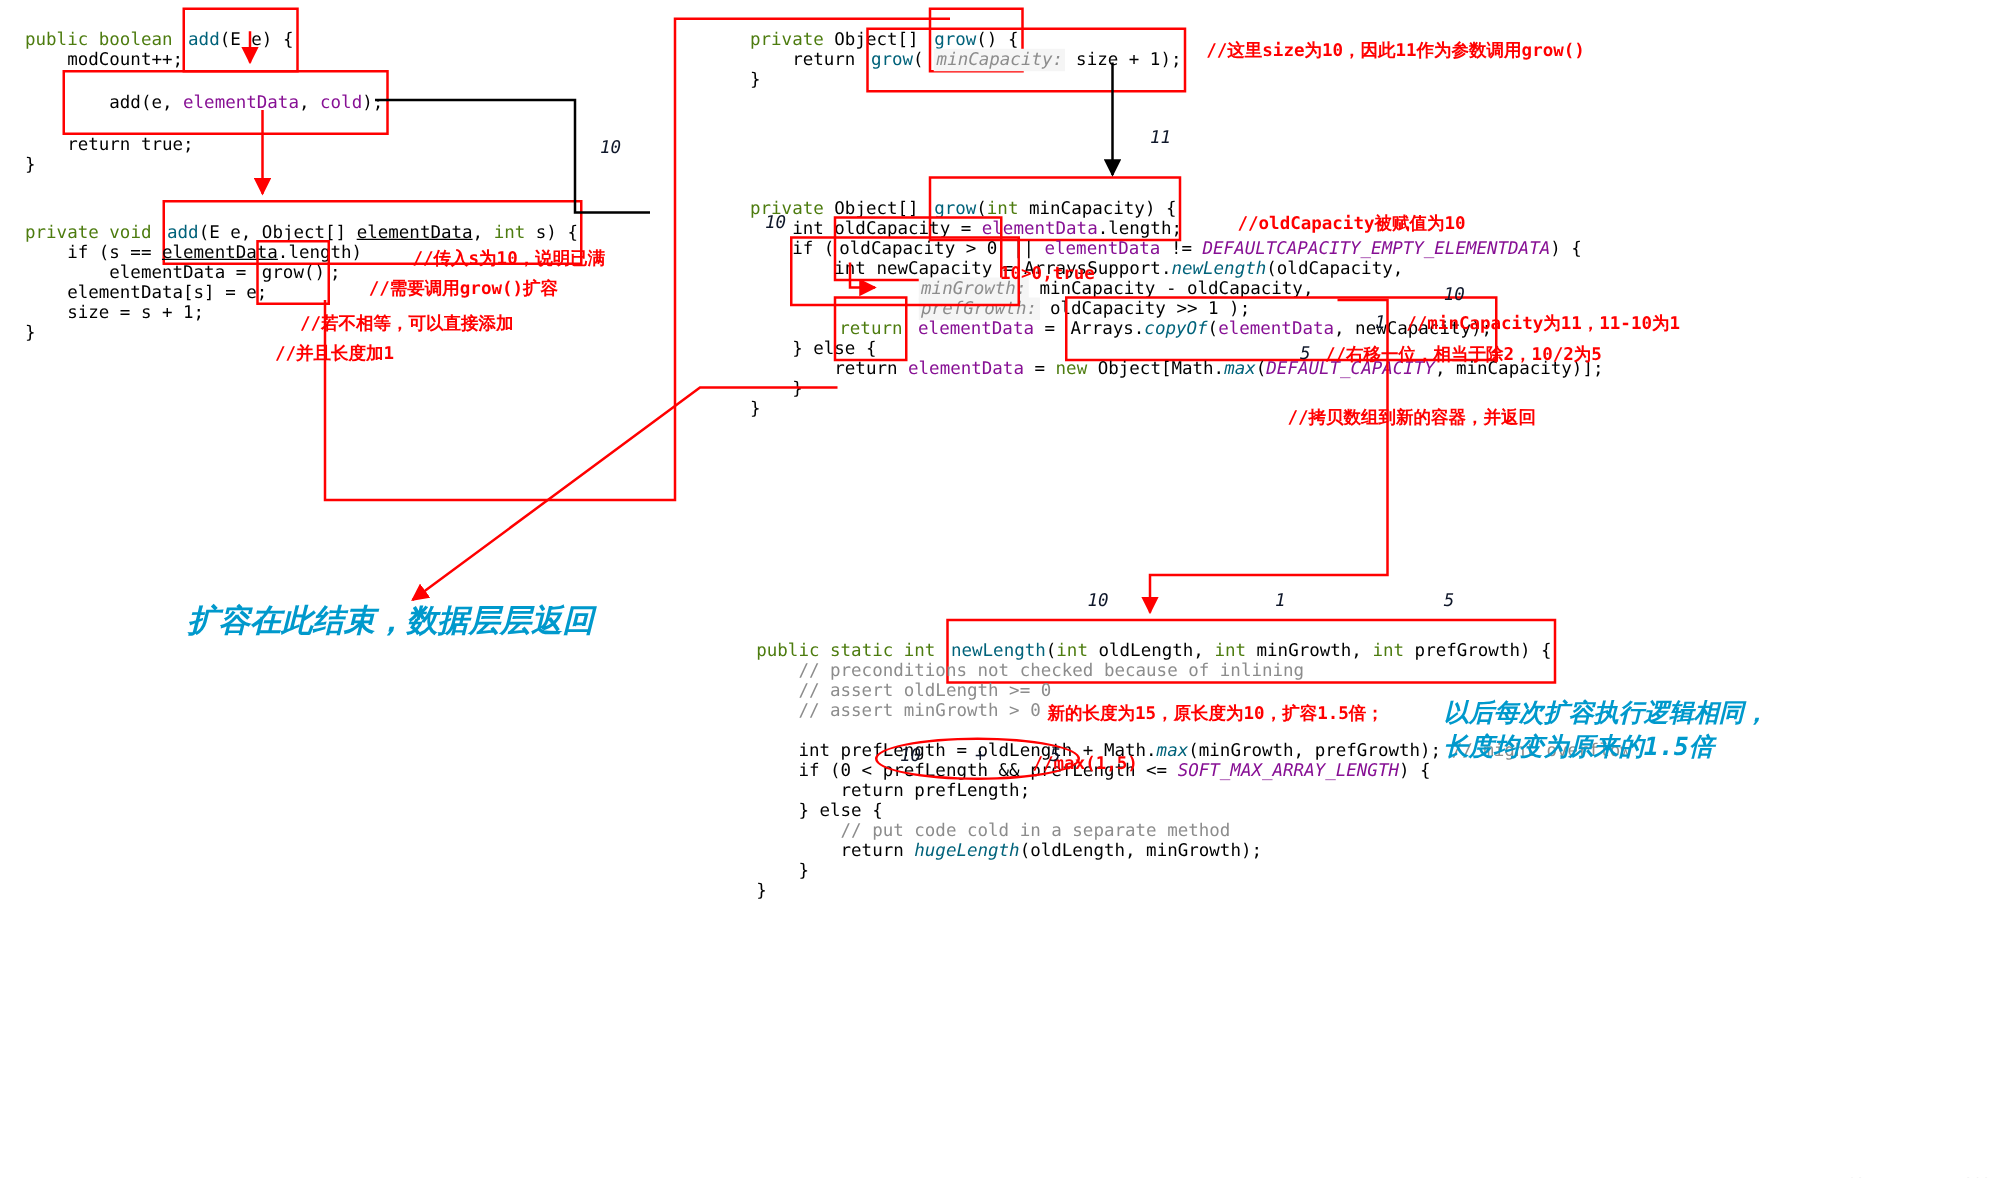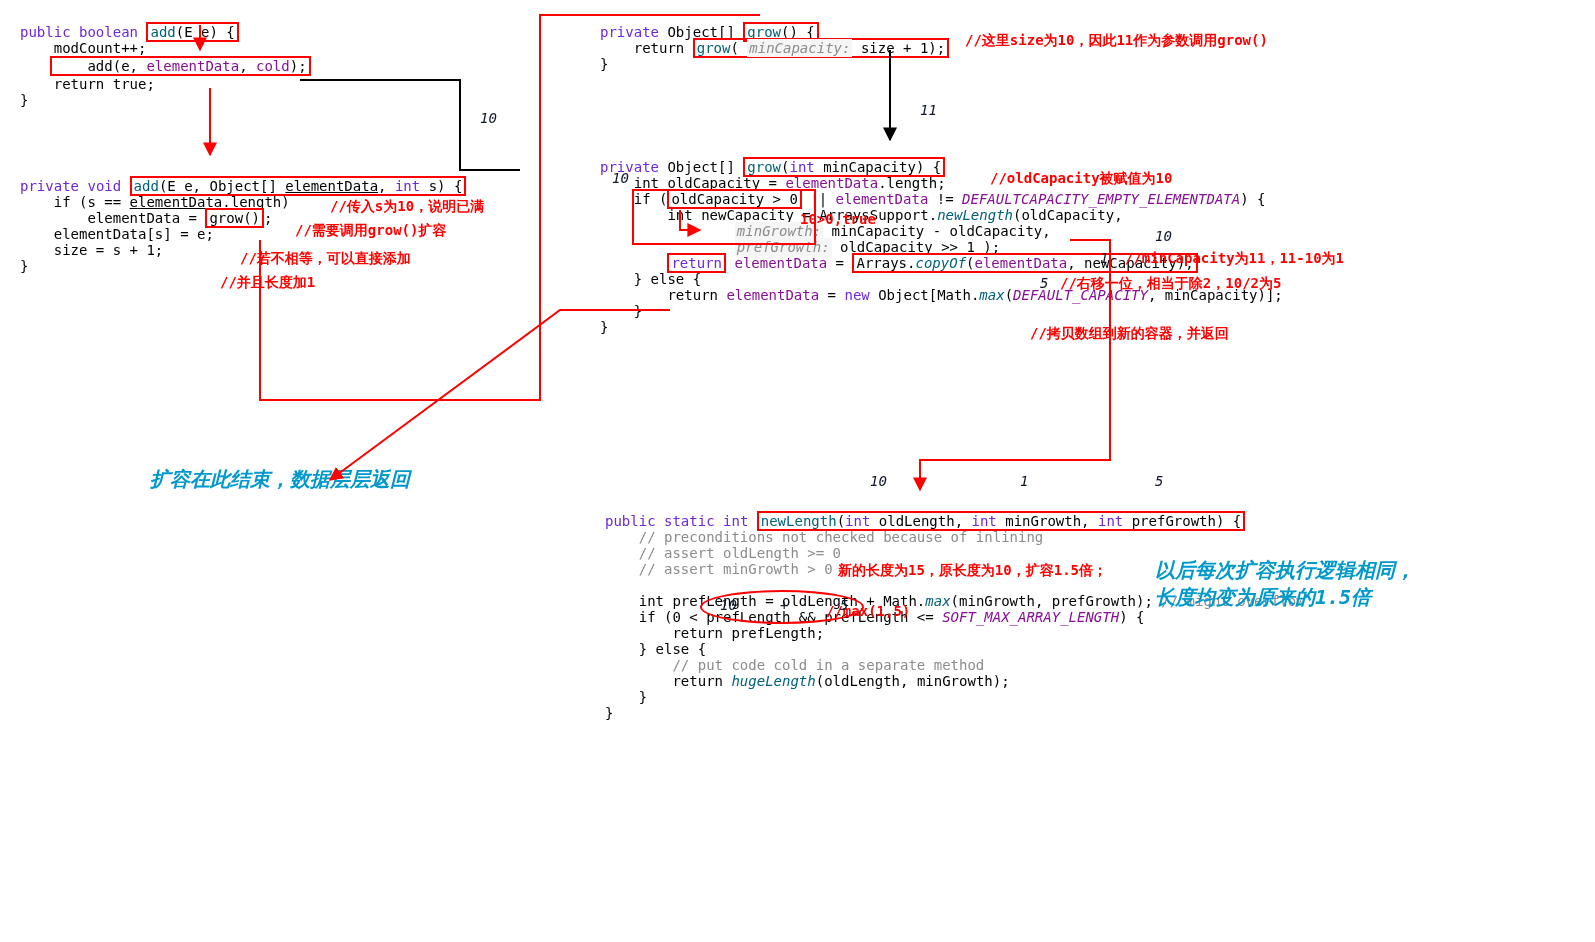--- a/index.html
+++ b/index.html
@@ -1,23 +1,23 @@
 <!DOCTYPE html>
 <html><head>
 <meta charset="utf-8">
 <style>
 body{margin:0;padding:10px;font-family:Menlo,Consolas,monospace;font-size:14px;background:#fff;color:#000;position:relative;width:1595px;height:942px}
 .code{position:absolute;white-space:pre}
-.kw{color:#6d28d9}
+.kw{color:#4d7c0f}
 .fn{color:#00627A}
 .fd{color:#871094}
 .cm{color:#8C8C8C}
 .it{font-style:italic}
 .hint{color:#8C8C8C;font-style:italic;background:#f5f5f5;padding:1px 2px}
-.red-box{border:2px solid red;padding:0 2px;display:inline}
+.red-box{border:2px solid red;padding:16px 2px;display:inline}
 .red-ann{color:red;font-weight:bold;position:absolute}
 .blue-ann{color:#0099cc;font-weight:bold;font-style:italic;position:absolute}
 .hnum{position:absolute;color:#0f172a;font-style:italic}
 .watermark{position:absolute;right:15px;bottom:8px;color:#ccc;font-size:12px}
 svg{position:absolute;top:0;left:0;pointer-events:none}
 .ellipse{position:absolute;border:2px solid red;border-radius:50%}
 </style>
 </head>
 <body>
 
@@ -80,21 +80,21 @@
 <div class="red-ann" style="top:274px;left:220px">//并且长度加1</div>
 <div class="red-ann" style="top:32px;left:965px">//这里size为10，因此11作为参数调用grow()</div>
 <div class="red-ann" style="top:170px;left:990px">//oldCapacity被赋值为10</div>
 <div class="red-ann" style="top:211px;left:800px">10&gt;0,true</div>
 <div class="red-ann" style="top:250px;left:1125px">//minCapacity为11，11-10为1</div>
 <div class="red-ann" style="top:275px;left:1060px">//右移一位，相当于除2，10/2为5</div>
 <div class="red-ann" style="top:325px;left:1030px">//拷贝数组到新的容器，并返回</div>
 <div class="red-ann" style="top:562px;left:838px">新的长度为15，原长度为10，扩容1.5倍；</div>
 <div class="red-ann" style="top:603px;left:826px">//max(1,5)</div>
 
-<div class="blue-ann" style="top:466px;left:150px;font-size:20px">扩容在此结束，数据层层返回</div>
+<div class="blue-ann" style="top:480px;left:150px;font-size:25px">扩容在此结束，数据层层返回</div>
 <div class="blue-ann" style="top:557px;left:1155px;font-size:20px;white-space:pre">以后每次扩容执行逻辑相同，
 长度均变为原来的1.5倍</div>
 
 <div class="hnum" style="top:110px;left:480px">10</div>
 <div class="hnum" style="top:102px;left:920px">11</div>
 <div class="hnum" style="top:170px;left:612px">10</div>
 <div class="hnum" style="top:228px;left:1155px">10</div>
 <div class="hnum" style="top:250px;left:1100px">1</div>
 <div class="hnum" style="top:275px;left:1040px">5</div>
 <div class="hnum" style="top:473px;left:870px">10</div>

